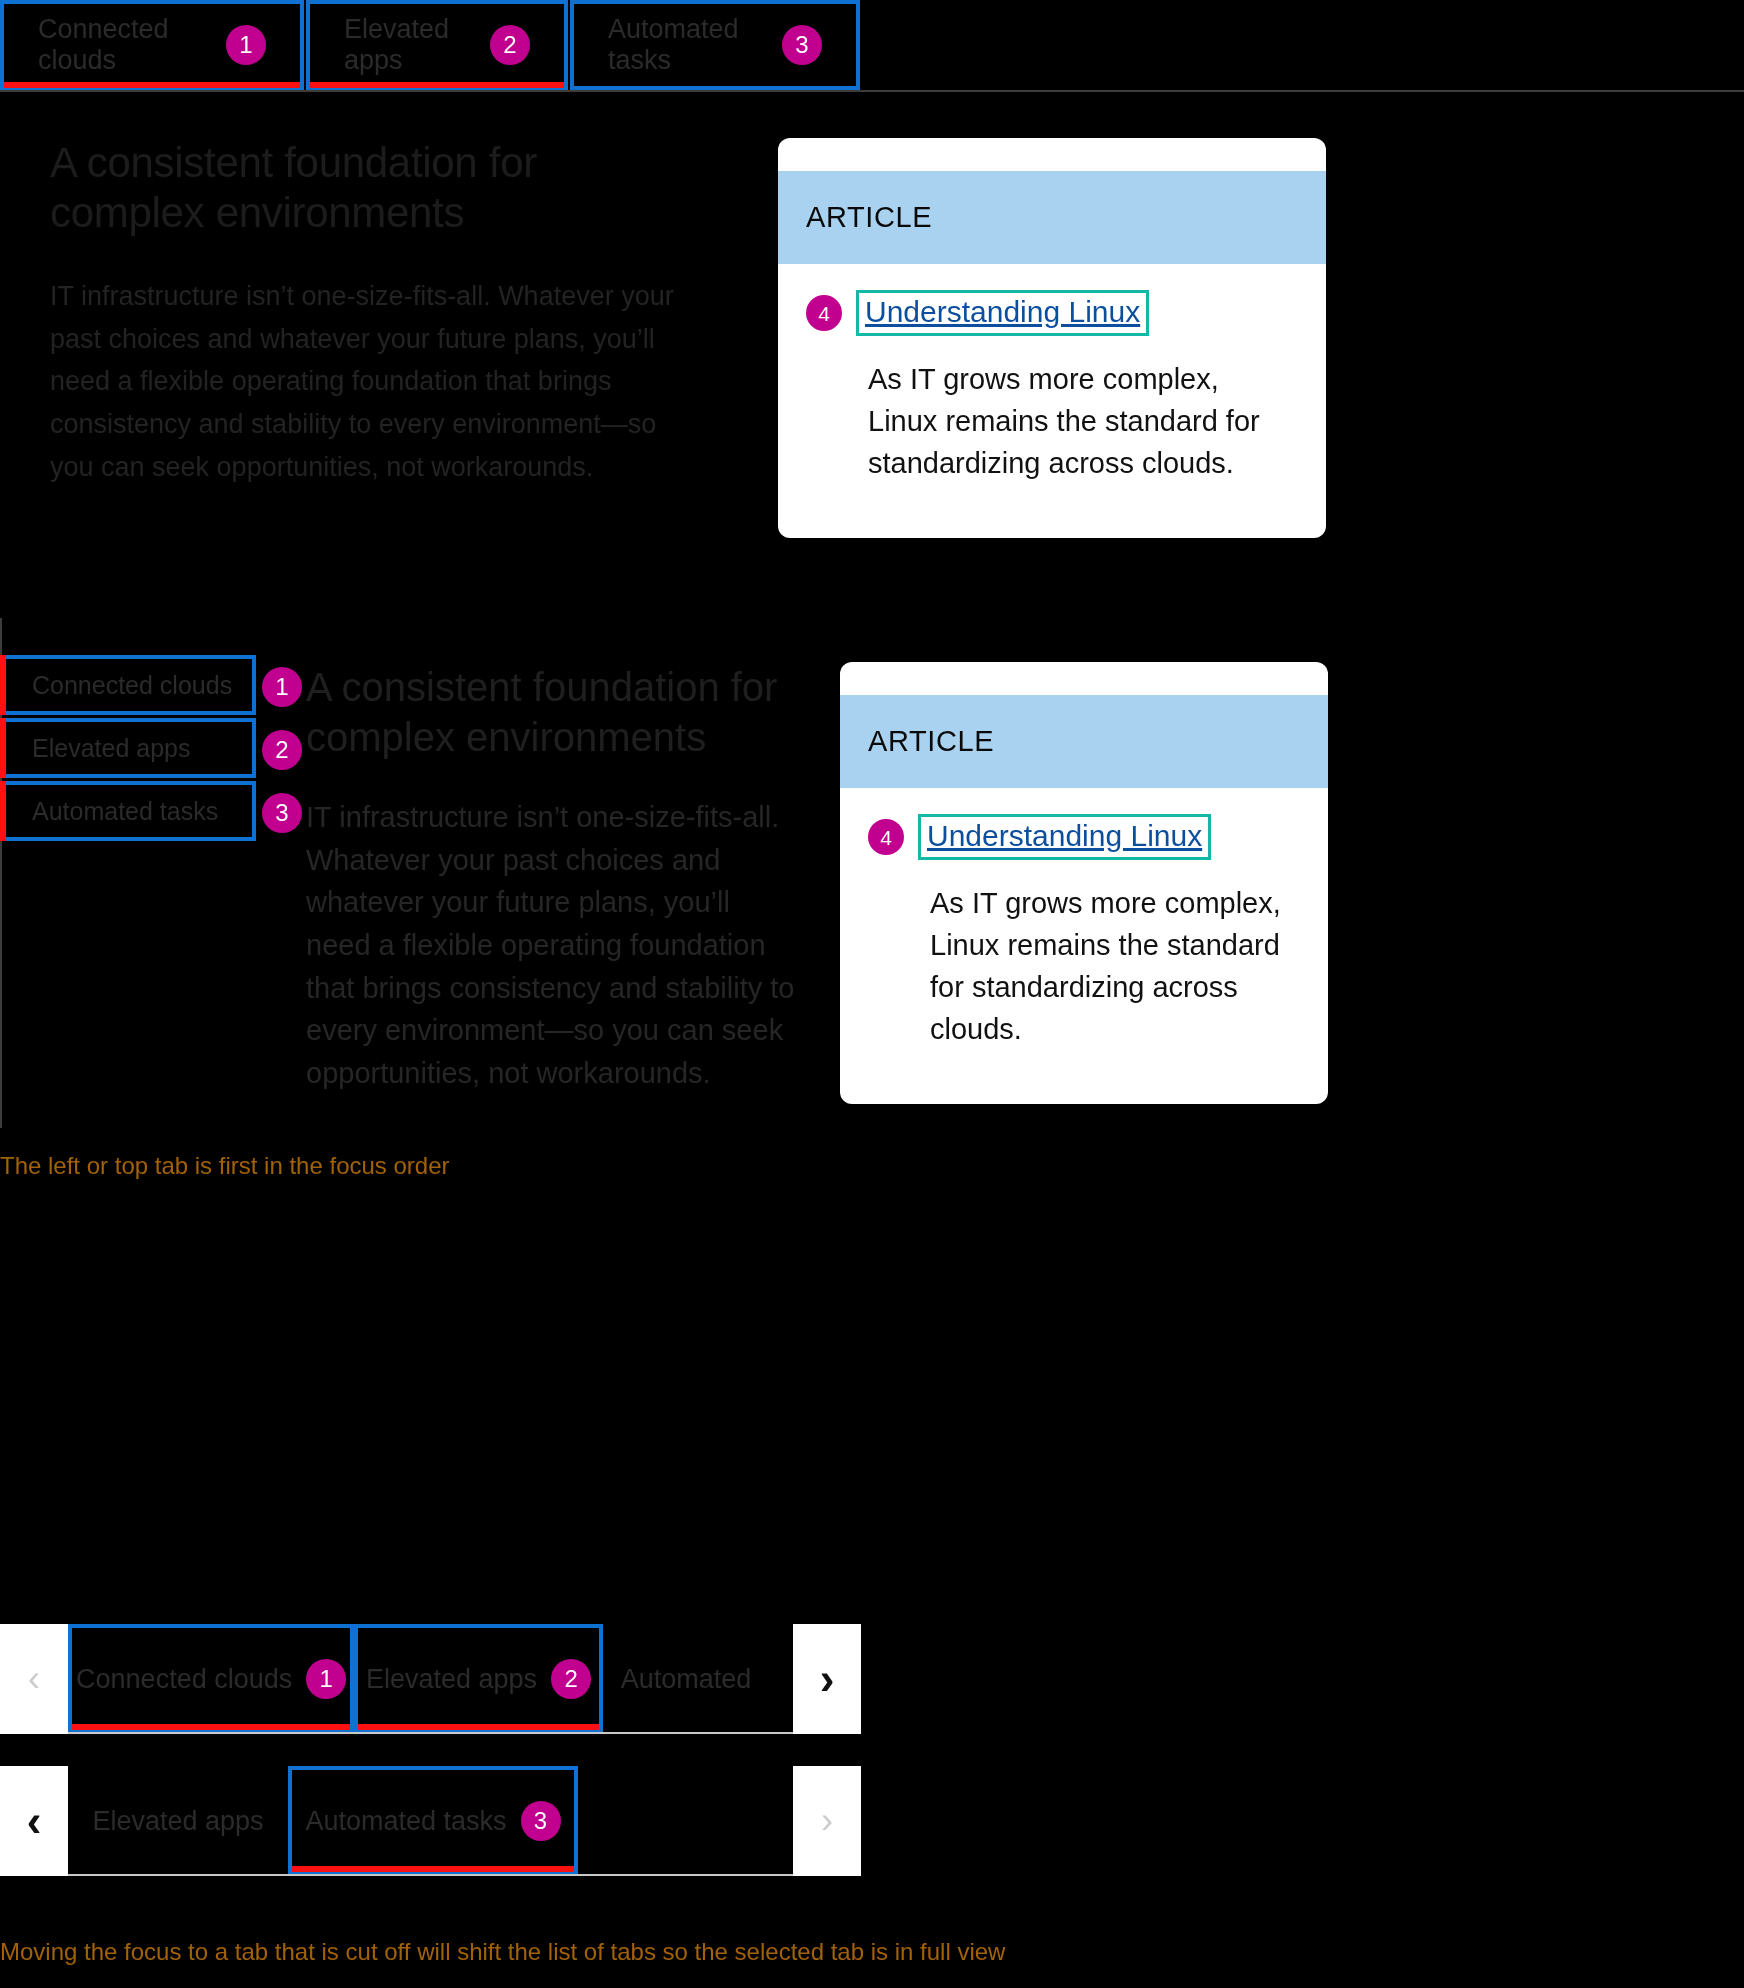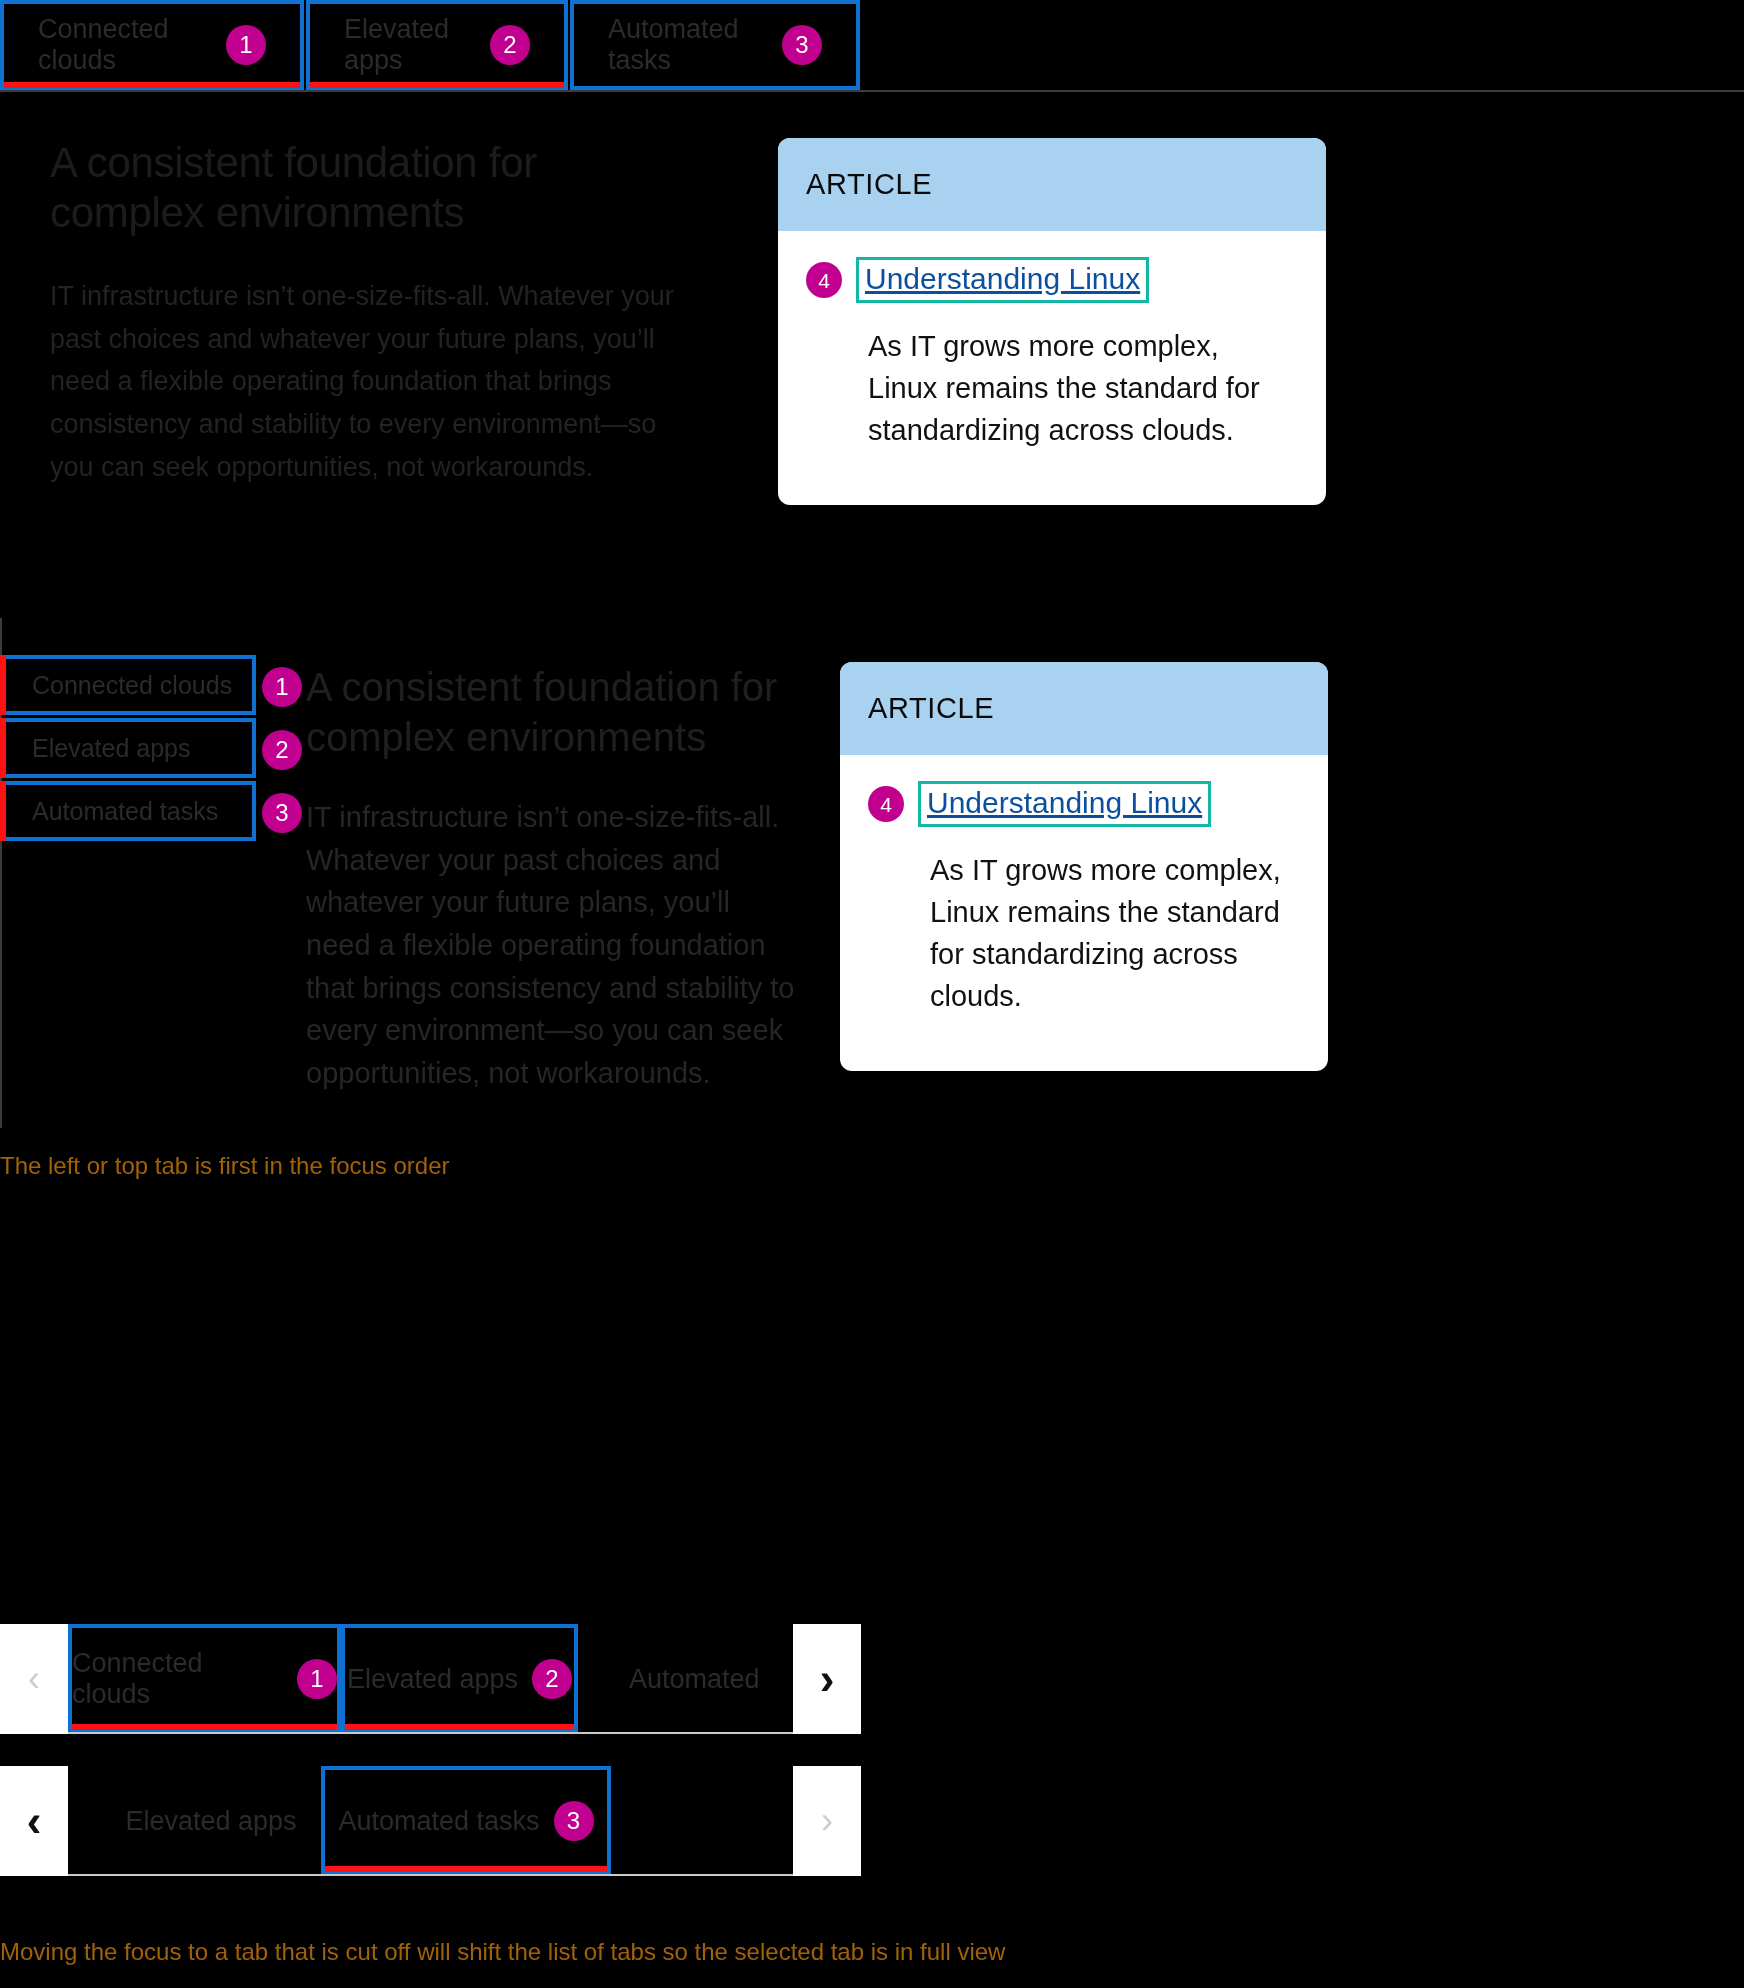--- a/index.html
+++ b/index.html
@@ -62,20 +62,21 @@
 
   
   .card {
     position: absolute; background: #ffffff; border-radius: 12px; overflow: hidden;
     box-shadow: 0 2px 6px rgba(0,0,0,0.25);
   }
   .card-head {
     background: #a8d2f0; color: #0a0a0a;
     font-size: 29px; letter-spacing: 0.6px;
     padding: 30px 28px 30px 28px;
+    margin-top: 33px;
   }
   .card-body { padding: 26px 28px 38px 28px; }
   .card-linkrow { display: flex; align-items: center; gap: 14px; margin-bottom: 22px; }
   .card-link {
     color: #0b4f9e; font-size: 30px; text-decoration: underline;
     border: 3px solid #14b8a6; padding: 2px 6px 4px 6px; display: inline-block;
   }
   .card-desc { color: #111111; font-size: 29px; line-height: 1.45; margin: 16px; padding-left: 46px; }
 
   .card-top  { left: 778px; top: 138px; width: 548px; }
@@ -123,21 +124,21 @@
   .arrow-btn.big { font-size: 44px; font-weight: bold; }
 
   .car-strip { display: flex; align-items: stretch; background: #000; position: relative; }
 
   .ctab {
     position: relative; display: flex; align-items: center; justify-content: center; gap: 14px;
     color: #2b2b2b; font-size: 27px; background: #000;
   }
   .ctab.focused { border: 4px solid #0f72d3; }
   .ctab .redbar { position: absolute; left: 0; right: 0; bottom: 0; height: 6px; background: #ff1111; }
-  .ctab.plain { color: #2b2b2b; margin-left: 33px; }
+  .ctab.plain { color: #2b2b2b; }
 
   .strip-underline {
     position: absolute; left: 0; bottom: 0; height: 2px; background: #c9c9c9; width: 100%;
   }
   .clip-mask { overflow: hidden; }
 </style>
 </head>
 <body>
 
 <div class="page">

